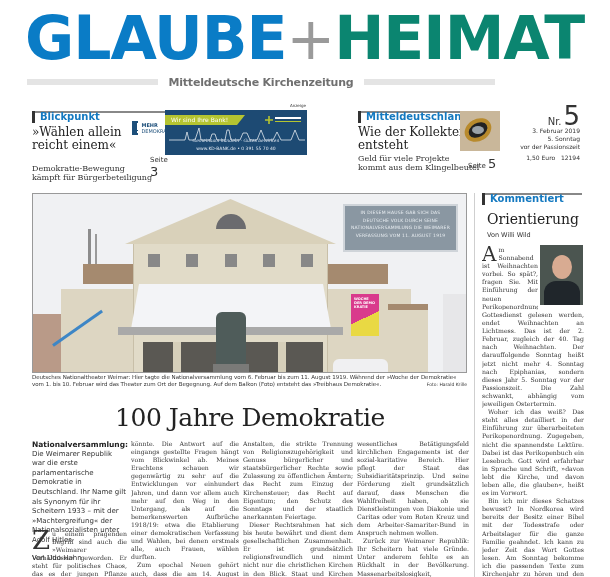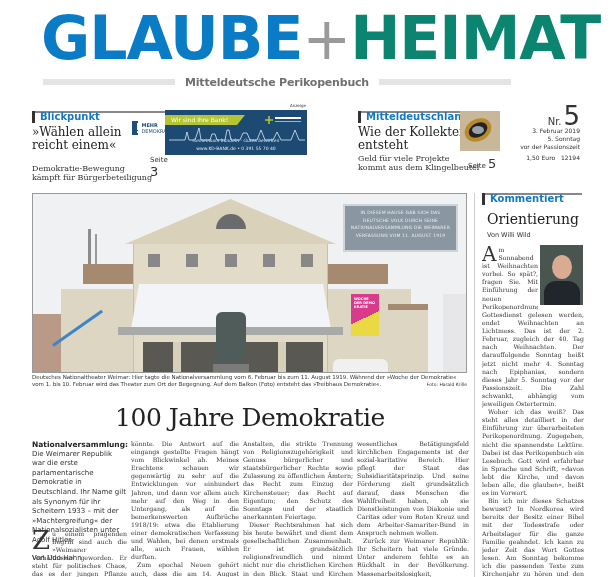--- a/index.html
+++ b/index.html
@@ -1,20 +1,20 @@
 <!DOCTYPE html>
 <html><head>
 <meta charset="utf-8">
 <style>
 *{box-sizing:border-box;margin:0;padding:0}
 html,body{width:610px;height:577px;overflow:hidden;background:#fff}
 body{position:relative;font-family:"DejaVu Serif",serif;color:#222}
 .abs{position:absolute}
 
-#masthead{left:16px;top:0;width:498px;height:92px}
+#masthead{left:0;top:0;width:498px;height:92px}
 #logo{position:absolute;left:25px;top:8px;font-family:"DejaVu Sans",sans-serif;font-weight:bold;font-size:60px;letter-spacing:-1px;line-height:60px;white-space:nowrap}
 #logo .g{color:#0a7cc6}
 #logo .p{color:#9a9a9a;font-weight:normal;font-size:58px}
 #logo .h{color:#0b8570}
 #subline{position:absolute;left:27px;top:76px;width:468px;height:12px;display:flex;align-items:center}
 #subline .bar{flex:1;height:6px;background:#e4e4e4}
 #subline .txt{padding:0 10px;font-family:"DejaVu Sans",sans-serif;font-weight:bold;font-size:11px;color:#707070;letter-spacing:-0.2px;white-space:nowrap}
 
 .teaser-top-rule{position:absolute;height:2px;background:#888}
 .kicker{font-family:"DejaVu Sans",sans-serif;font-weight:bold;color:#1479c0;font-size:10px;padding-left:5px;border-left:3px solid #333;line-height:12px}
@@ -56,21 +56,21 @@
 </style>
 </head>
 <body>
 
 <div id="masthead" class="abs">
   <div id="logo">
     <span class="g">GLAUBE</span><span class="p">+</span><span class="h">HEIMAT</span>
   </div>
   <div id="subline">
     <div class="bar"></div>
-    <div class="txt">Mitteldeutsche Perikopenbuch</div>
+    <div class="txt">Mitteldeutsche Kirchenzeitung</div>
     <div class="bar"></div>
   </div>
 </div>
 
 <div class="teaser-top-rule" style="left:32px;top:111px;width:140px"></div>
 <div class="abs" style="left:32px;top:111px;width:140px;height:60px">
   <div class="kicker" style="margin-top:0">Blickpunkt</div>
   <div class="thead" style="margin-top:3px">
     <div>»Wählen allein</div>
     <div>reicht einem«</div>

